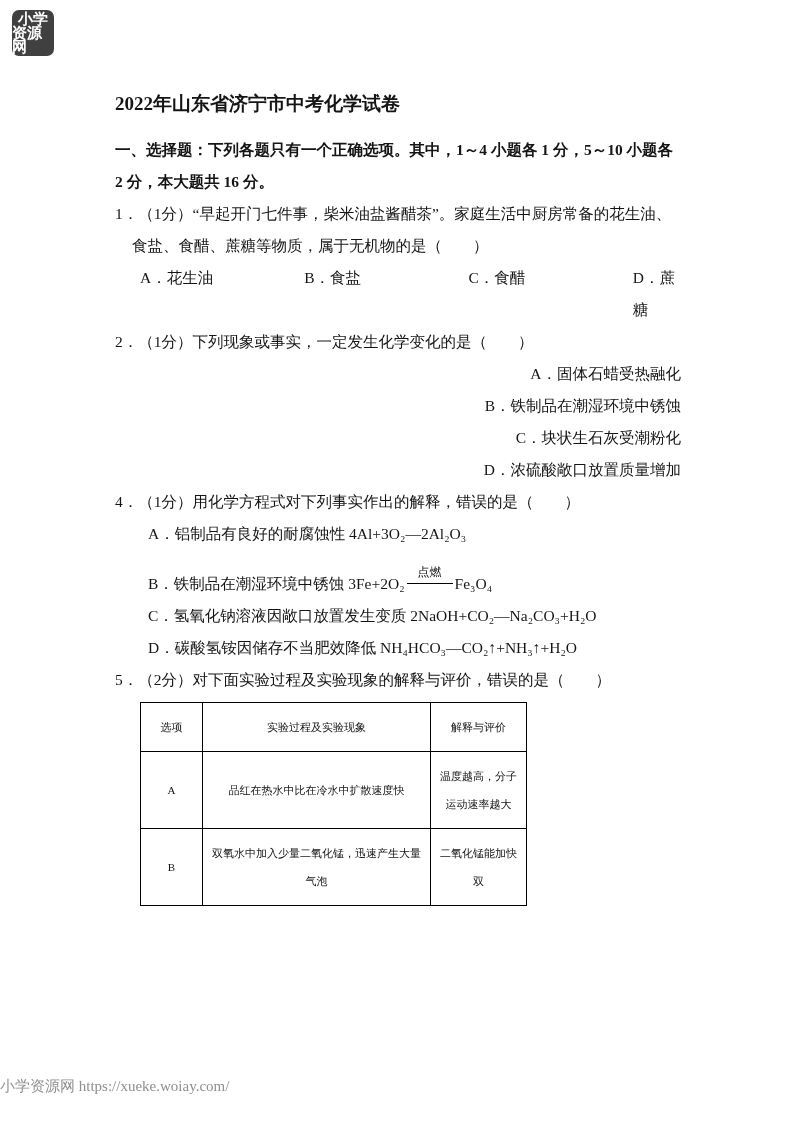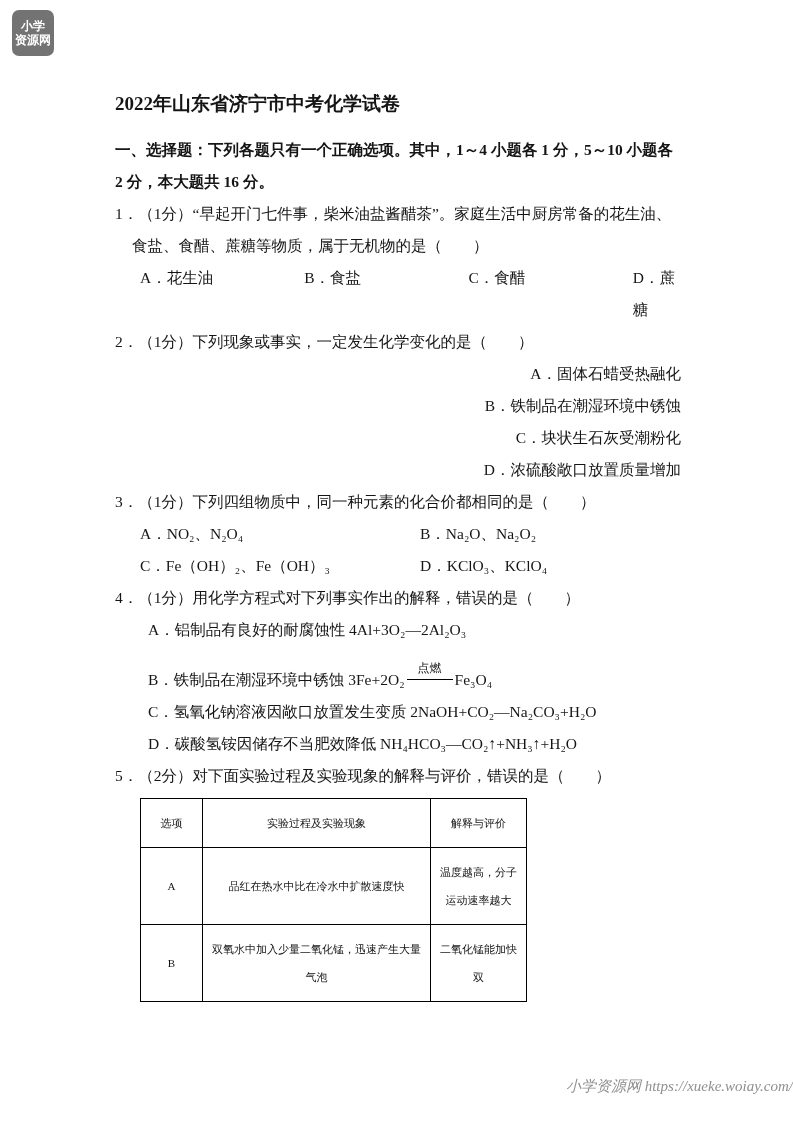--- a/index.html
+++ b/index.html
@@ -10,26 +10,26 @@
     color: #151515;
     font-family: "Liberation Serif", "DejaVu Serif", serif;
     overflow: hidden;
   }
   .page { position: relative; width: 793px; height: 1122px; background: #fff; }
 
   
   .logo {
     position: absolute; top: 10px; left: 12px;
     width: 42px; height: 46px;
-    background: #737373;
+    background: #404040;
     border-radius: 7px;
     color: #fff;
     display: flex; flex-direction: column;
     align-items: center; justify-content: center;
-    font-size: 12px; line-height: 14px; font-weight: bold;
+    font-size: 15px; line-height: 14px; font-weight: bold;
     font-family: "Liberation Sans", "DejaVu Sans", sans-serif;
   }
 
   .content { position: absolute; top: 90px; left: 115px; width: 566px; }
 
   .title {
     margin: 0 0 16px 0;
     text-align: left;
     font-size: 19px; font-weight: bold; line-height: 28px;
   }
@@ -78,24 +78,23 @@
     vertical-align: middle;
     padding: 10px 9px;
     line-height: 28px;
   }
   .col-option { width: 62px; }
   .col-process { width: 228px; }
   .col-explain { width: 96px; }
 
   .footer {
     position: absolute; left: 0; right: 0; bottom: 26px;
-    text-align: right;
+    text-align: left;
     color: #8f8f8f;
     font-size: 15px;
-    font-style: italic;
   }
 </style>
 </head>
 <body>
 
 <div class="page">
 
   <div class="logo">
     <span>小学</span>
     <span>资源网</span>
@@ -118,29 +117,20 @@
     </div>
 
     <div>
       <p class="line stem">2．（1分）下列现象或事实，一定发生化学变化的是（　　）</p>
       <p class="line opt-block">A．固体石蜡受热融化</p>
       <p class="line opt-block">B．铁制品在潮湿环境中锈蚀</p>
       <p class="line opt-block">C．块状生石灰受潮粉化</p>
       <p class="line opt-block">D．浓硫酸敞口放置质量增加</p>
     </div>
 
-    <div>
-      <p class="line stem">3．（1分）下列四组物质中，同一种元素的化合价都相同的是（　　）</p>
-      <div class="line opts-grid">
-        <span>A．NO₂、N₂O₄</span>
-        <span>B．Na₂O、Na₂O₂</span>
-        <span>C．Fe（OH）₂、Fe（OH）₃</span>
-        <span>D．KClO₃、KClO₄</span>
-      </div>
-    </div>
 
     <div>
       <p class="line stem">4．（1分）用化学方程式对下列事实作出的解释，错误的是（　　）</p>
       <p class="line opt-eq">A．铝制品有良好的耐腐蚀性 4Al+3O₂—2Al₂O₃</p>
       <p class="line opt-eq with-cond">
         <span>B．铁制品在潮湿环境中锈蚀 3Fe+2O₂</span><span class="cond-arrow"><span class="cond-label">点燃</span></span><span>Fe₃O₄</span>
       </p>
       <p class="line opt-eq">C．氢氧化钠溶液因敞口放置发生变质 2NaOH+CO₂—Na₂CO₃+H₂O</p>
       <p class="line opt-eq">D．碳酸氢铵因储存不当肥效降低 NH₄HCO₃—CO₂↑+NH₃↑+H₂O</p>
     </div>

